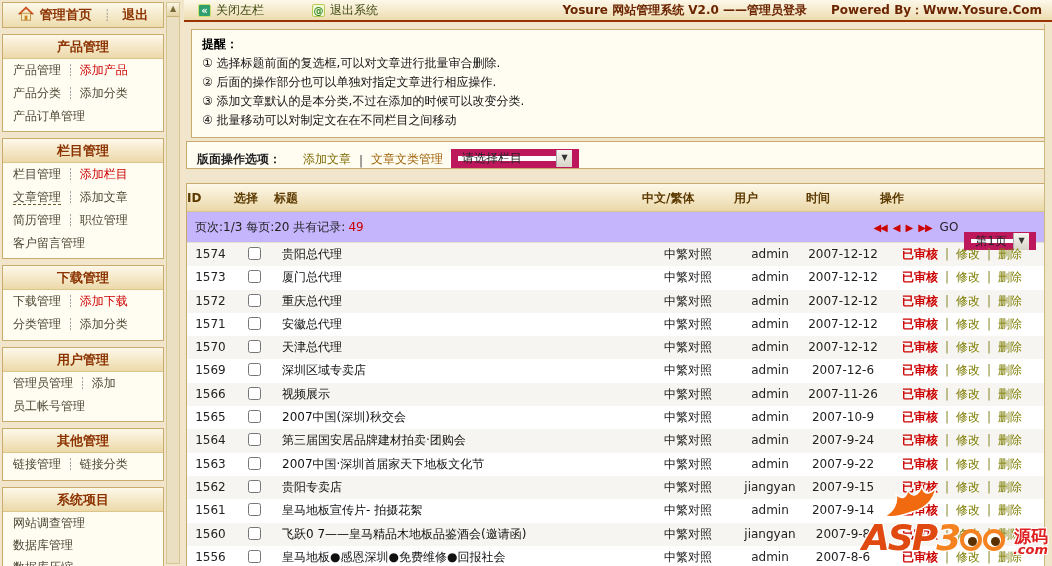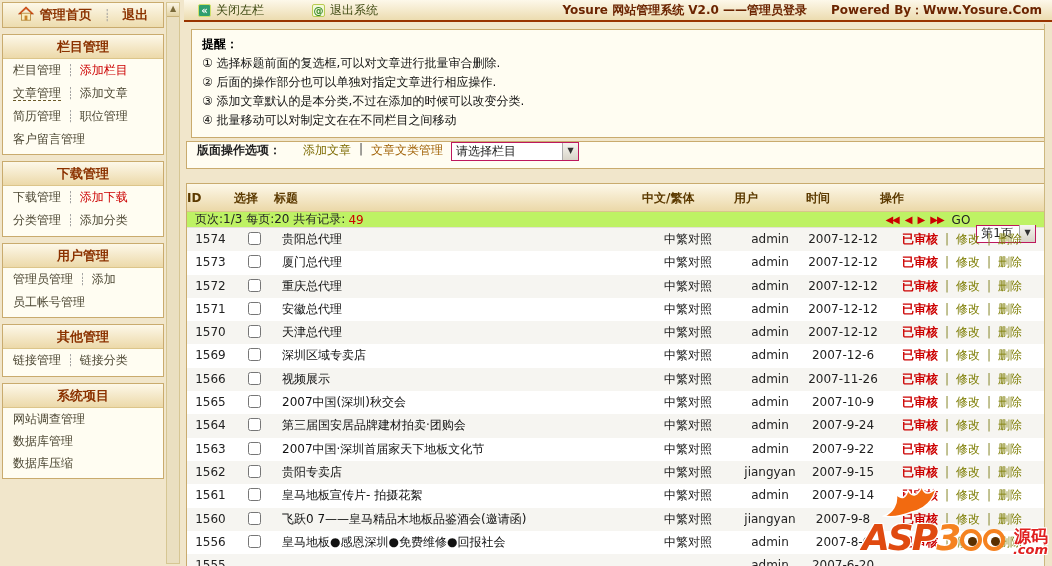--- a/index.html
+++ b/index.html
@@ -67,48 +67,48 @@
   
   #notice {
     margin:7px 7px 0 7px; border:1px solid #c9ab6e; background:#fffdf2;
     padding:5px 10px 7px 10px; line-height:19px; color:#111;
   }
   #notice .nt { font-weight:bold; color:#000; }
 
   
   #opsbar {
     margin:3px 7px 0 2px; border:1px solid #c9ab6e; background:#fffdf2;
-    height:28px; display:flex; align-items:flex-start; padding-left:10px; gap:8px;
+    height:28px; display:flex; align-items:flex-end; padding-left:10px; gap:8px;
   }
   #opsbar .lbl { font-weight:bold; color:#222; }
   #opsbar .add { color:#7c6a00; margin-left:14px; }
   #opsbar .sep { color:#444; }
   #opsbar .mng { color:#a16207; }
   .fakesel {
-    display:inline-flex; align-items:center; border:1px solid #be185d; background:#fff;
+    display:inline-flex; align-items:center; border:7px solid #be185d; background:#fff;
     height:19px; padding-left:4px; min-width:128px; justify-content:space-between;
     cursor:pointer; color:#222;
   }
   .fakesel .arr {
     width:16px; height:17px; margin-left:6px;
     background:linear-gradient(#f5f4ef,#d8d4c8); border-left:1px solid #aaa;
     text-align:center; line-height:16px; font-size:8px; color:#333;
   }
 
   
   #tablebox { margin:14px 7px 0 2px; border:1px solid #c9ab6e; background:#fff; height:402px; }
   .thead { display:flex; height:28px; line-height:28px;
     background:linear-gradient(#fdf8e9,#ebd8a8); border-bottom:1px solid #d8c58c;
     font-weight:bold; color:#5c3a00; text-align:center; }
   .c-id{width:47px;} .c-sel{width:40px;} .c-title{width:368px;}
   .c-lang{width:92px;} .c-user{width:72px;} .c-date{width:74px;} .c-ops{flex:1;}
   .thead div { text-align:left; }
 
-  .pgrow { display:flex; align-items:center; height:16px; background:#bef264;
-    border-bottom:1px solid #e3e0d6; padding:0 8px; color:#222; }
+  .pgrow { display:flex; align-items:center; height:16px; background:#c4b5fd;
+    border-bottom:1px solid #e3e0d6; padding:15px 8px; color:#222; }
   .pgrow .total { color:#cc0000; margin-left:3px; }
   .pgrow .right { margin-left:auto; display:flex; align-items:center; gap:6px; }
   .pg-arrow { color:#cc0000; font-size:10px; font-weight:bold; letter-spacing:-1px; cursor:pointer; }
   .pgrow .go { color:#222; margin-left:2px; }
   .pgrow .fakesel { min-width:58px; height:18px;margin-top:28px; }
 
   #rows .trow { display:flex; height:23.3px; line-height:23.3px; }
   #rows .trow:nth-child(odd) { background:#f6f5f1; }
   #rows .trow:nth-child(even){ background:#ffffff; }
   .trow .c-id { text-align:center; color:#222; }
@@ -156,20 +156,26 @@
         <rect x="3.4" y="7.2" width="9.2" height="7" fill="#f9ecc0" stroke="#b08030" stroke-width="0.8"></rect>
         <rect x="6.6" y="9.6" width="2.8" height="4.6" fill="#c9862a"></rect>
       </svg>
     </span>
     <a class="hlink">管理首页</a>
     <span class="side-sep">┊</span>
     <a class="hlink">退出</a>
   </div>
   <div id="sidebar-sections">
       <div class="side-box">
+        <div class="side-head">产品管理</div>
+        <div class="side-line"><a class="side-link">产品管理</a><span class="side-sep">┊</span><a class="side-link red">添加产品</a></div>
+        <div class="side-line"><a class="side-link">产品分类</a><span class="side-sep">┊</span><a class="side-link">添加分类</a></div>
+        <div class="side-line"><a class="side-link">产品订单管理</a></div>
+      </div>
+      <div class="side-box">
         <div class="side-head">栏目管理</div>
         <div class="side-line"><a class="side-link">栏目管理</a><span class="side-sep">┊</span><a class="side-link red">添加栏目</a></div>
         <div class="side-line"><a class="side-link cur">文章管理</a><span class="side-sep">┊</span><a class="side-link">添加文章</a></div>
         <div class="side-line"><a class="side-link">简历管理</a><span class="side-sep">┊</span><a class="side-link">职位管理</a></div>
         <div class="side-line"><a class="side-link">客户留言管理</a></div>
       </div>
       <div class="side-box">
         <div class="side-head">下载管理</div>
         <div class="side-line"><a class="side-link">下载管理</a><span class="side-sep">┊</span><a class="side-link red">添加下载</a></div>
         <div class="side-line"><a class="side-link">分类管理</a><span class="side-sep">┊</span><a class="side-link">添加分类</a></div>

